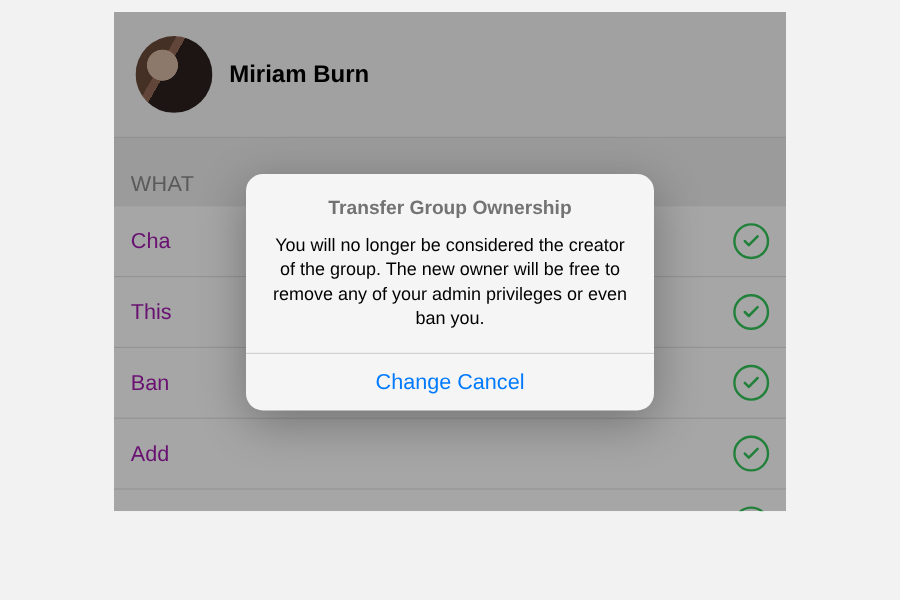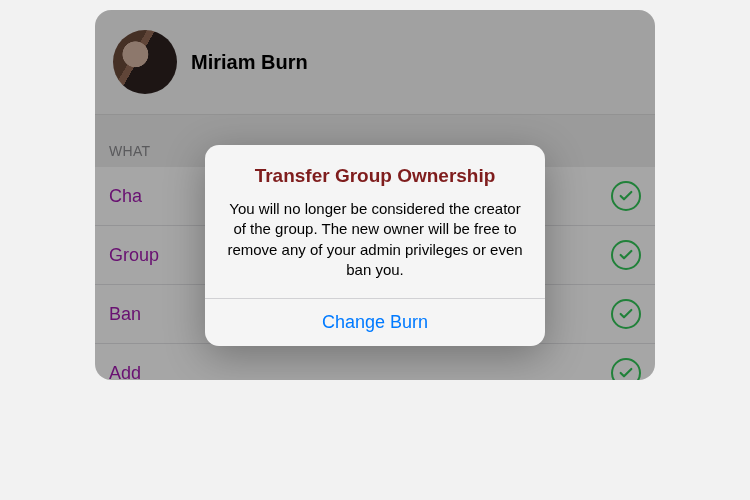--- a/index.html
+++ b/index.html
@@ -3,23 +3,23 @@
   <meta charset="utf-8">
   <style>
     * { box-sizing: border-box; margin: 0; padding: 0; }
     body {
       font-family: -apple-system, BlinkMacSystemFont, "Segoe UI", Helvetica, Arial, sans-serif;
       width: 750px; height: 500px; overflow: hidden;
       background: #f2f2f2; position: relative;
     }
     .outer-frame { width: 100%; height: 100%; display: flex; justify-content: center; align-items: flex-start; padding-top: 10px;}
     .screen {
-      width: 560px; height: 370px; background: #efefef;
+      width: 560px; height: 416px; background: #efefef;
       position: relative; font-size: 17px;
-      border-radius: 16px; overflow: hidden;
+      border-radius: 0; overflow: hidden;
     }
     
     .header {
       background: #f8f8f8;
       display: flex; align-items: center;
       padding: 20px 18px 20px 18px; gap: 14px;
       border-bottom: 1px solid #e0e0e0;
     }
     .avatar {
       width: 64px; height: 64px; border-radius: 50%;
@@ -27,21 +27,21 @@
                   linear-gradient(120deg, #6b4a3a 0 34%, #946b56 34% 42%, #2d2120 42% 100%);
       background-color: #3a2c26;
       flex-shrink: 0;
     }
     .header-text { display: flex; flex-direction: column; gap: 4px; }
     .user-name { font-weight: 600; font-size: 20px; color: #000; }
     .user-status { font-size: 16px; color: #8e8e93; }
     
     .section-label {
       text-transform: uppercase;
-      font-size: 14px; color: #8a8a8e;
+      font-size: 18px; color: #8a8a8e;
       padding: 28px 14px 8px 14px; letter-spacing: 0.3px;
     }
     
     .list { background: #fff; }
     .list-item {
       display: flex; align-items: center; justify-content: space-between;
       padding: 14px 14px;
       border-bottom: 1px solid #e3e3e6;
       min-height: 54px;
     }
@@ -61,21 +61,21 @@
     .dialog {
       position: absolute;
       left: 50%; top: 135px; transform: translateX(-50%);
       width: 340px;
       background: #f5f5f5;
       border-radius: 14px;
       overflow: hidden;
       box-shadow: 0 10px 40px rgba(0,0,0,0.3);
     }
     .dialog-content { padding: 20px 18px 14px 18px; text-align: center; }
-    .dialog-title { font-size: 19px; font-weight: 600; color: #7f1d1d; margin-bottom: 12px; }
+    .dialog-title { font-size: 16px; font-weight: 600; color: #737373; margin-bottom: 12px; }
     .dialog-body { font-size: 15px; color: #000; line-height: 1.35; }
     .dialog-body p { margin-bottom: 12px; }
     .dialog-body p:last-child { margin-bottom: 4px; }
     .dialog-body strong { font-weight: 600; }
     .dialog-buttons { display: flex; flex-direction: column; }
     .dialog-button {
       border: none; background: transparent;
       border-top: 1px solid #d1d1d4;
       height: 48px; font-size: 18px;
       color: #007aff; cursor: pointer;
@@ -101,21 +101,21 @@
     <div class="list">
       <div class="list-item">
         <span class="perm-label">Cha</span>
         <span class="check-circle">
           <svg viewBox="0 0 24 24" fill="none" stroke="#34c759" stroke-width="3.2" stroke-linecap="round" stroke-linejoin="round">
               <polyline points="4 12 9 17 20 6"></polyline>
             </svg>
         </span>
       </div>
       <div class="list-item">
-        <span class="perm-label">Group</span>
+        <span class="perm-label">This</span>
         <span class="check-circle">
           <svg viewBox="0 0 24 24" fill="none" stroke="#34c759" stroke-width="3.2" stroke-linecap="round" stroke-linejoin="round">
               <polyline points="4 12 9 17 20 6"></polyline>
             </svg>
         </span>
       </div>
       <div class="list-item">
         <span class="perm-label">Ban</span>
         <span class="check-circle">
           <svg viewBox="0 0 24 24" fill="none" stroke="#34c759" stroke-width="3.2" stroke-linecap="round" stroke-linejoin="round">
@@ -151,18 +151,18 @@
     <div class="dim"></div>
 
     <div class="dialog">
       <div class="dialog-content">
         <div class="dialog-title">Transfer Group Ownership</div>
         <div class="dialog-body">
           <p>You will no longer be considered the creator of the group. The new owner will be free to remove any of your admin privileges or even ban you.</p>
         </div>
       </div>
       <div class="dialog-buttons">
-        <button class="dialog-button">Change Burn</button>
+        <button class="dialog-button">Change Cancel</button>
       </div>
     </div>
 
   </div>
 </div>
 
 </body></html>

